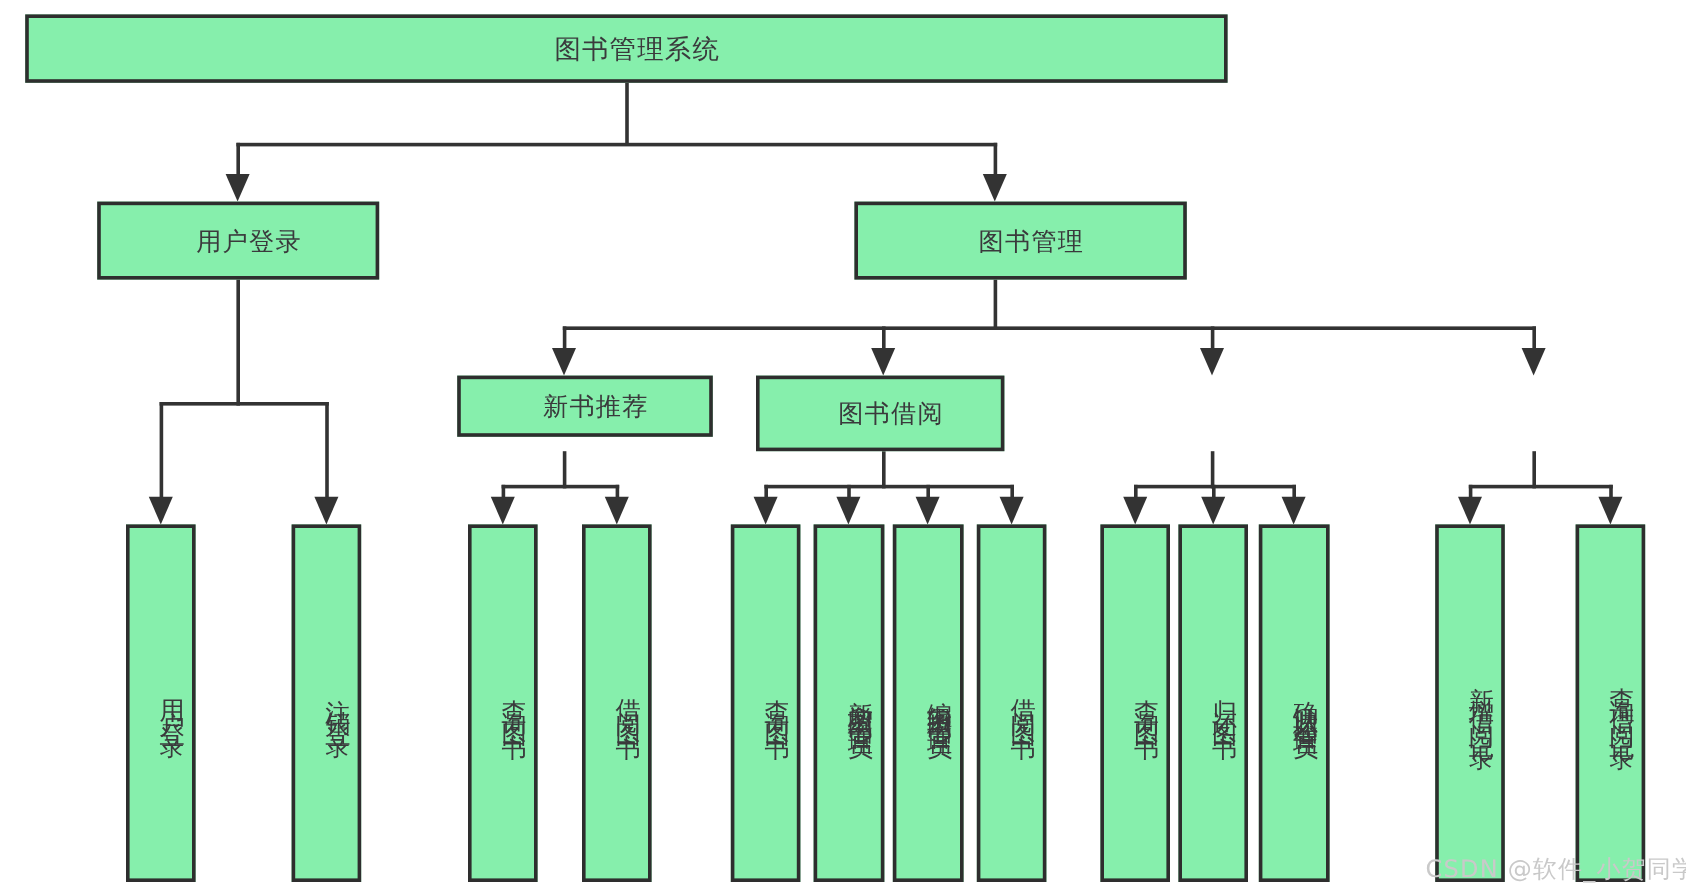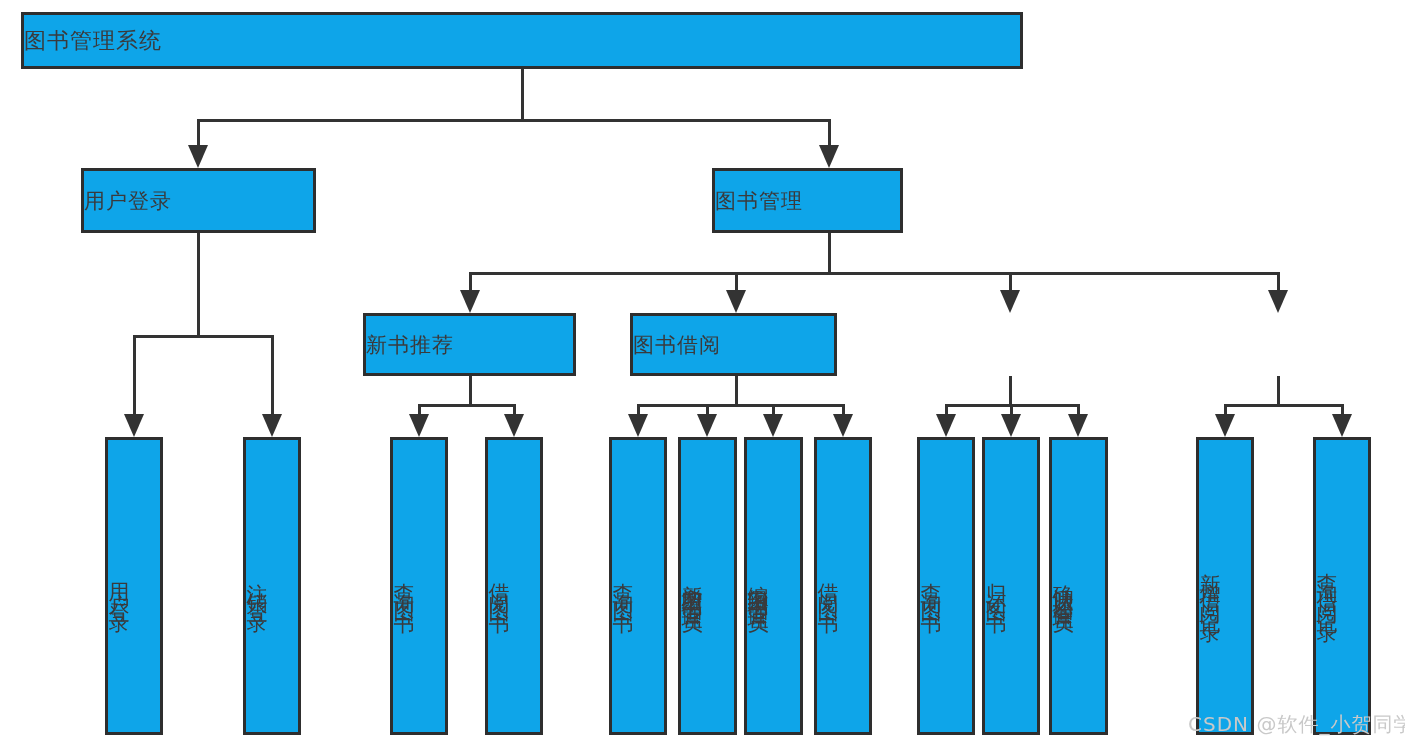--- a/index.html
+++ b/index.html
@@ -12,28 +12,29 @@
     width: 1405px;
     height: 747px;
     background: #ffffff;
     font-family: "DejaVu Sans", "Liberation Sans", sans-serif;
     overflow: hidden;
   }
   .box {
     position: absolute;
     box-sizing: border-box;
     border: 3px solid #2e2e2e;
-    background: #0ea5e9;
+    background: #86efac;
     display: flex;
     align-items: center;
-    justify-content: flex-start;
+    justify-content: center;
     color: #3a3a3c;
     font-size: 21px;
     letter-spacing: 1px;
     z-index: 2;
+    padding-left: 18px;
   }
   .box.title { font-size: 22px; }
   .leaf { z-index: 2; }
   .leaf .vtxt {
     writing-mode: vertical-rl;
     text-orientation: mixed;
     letter-spacing: 10px;
     line-height: 1;
   }
   .leaf .vtxt.long { letter-spacing: 4px; }
@@ -67,25 +68,25 @@
 
 <div id="stage">
 
   <div class="box title" style="left:21px; top:12px; width:1002px; height:57px;">
     <span>图书管理系统</span>
   </div>
 
   <div class="box" style="left:81px; top:168px; width:235px; height:65px;">
     <span>用户登录</span>
   </div>
-  <div class="box" style="left:712px; top:168px; width:191px; height:65px;">
+  <div class="box" style="left:712px; top:168px; width:277px; height:65px;">
     <span>图书管理</span>
   </div>
 
-  <div class="box" style="left:363px; top:313px; width:213px; height:63px;">
+  <div class="box" style="left:381px; top:313px; width:213px; height:51px;">
     <span>新书推荐</span>
   </div>
   <div class="box" style="left:630px; top:313px; width:207px; height:63px;">
     <span>图书借阅</span>
   </div>
 
   <div class="box leaf" style="left:105px; top:437px; width:58px; height:298px;">
     <span class="vtxt">用户登录</span>
   </div>
   <div class="box leaf" style="left:243px; top:437px; width:58px; height:298px;">

